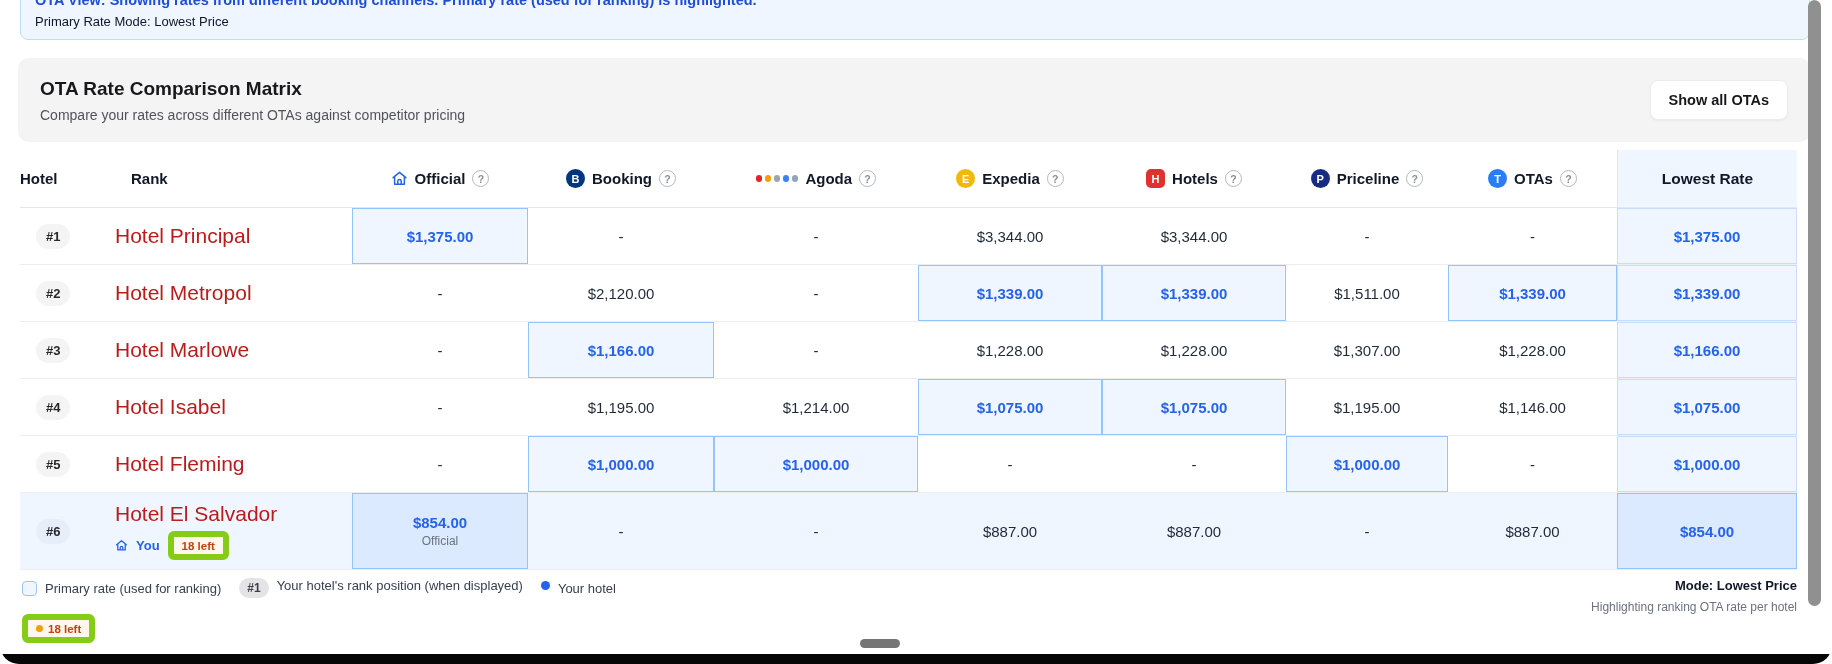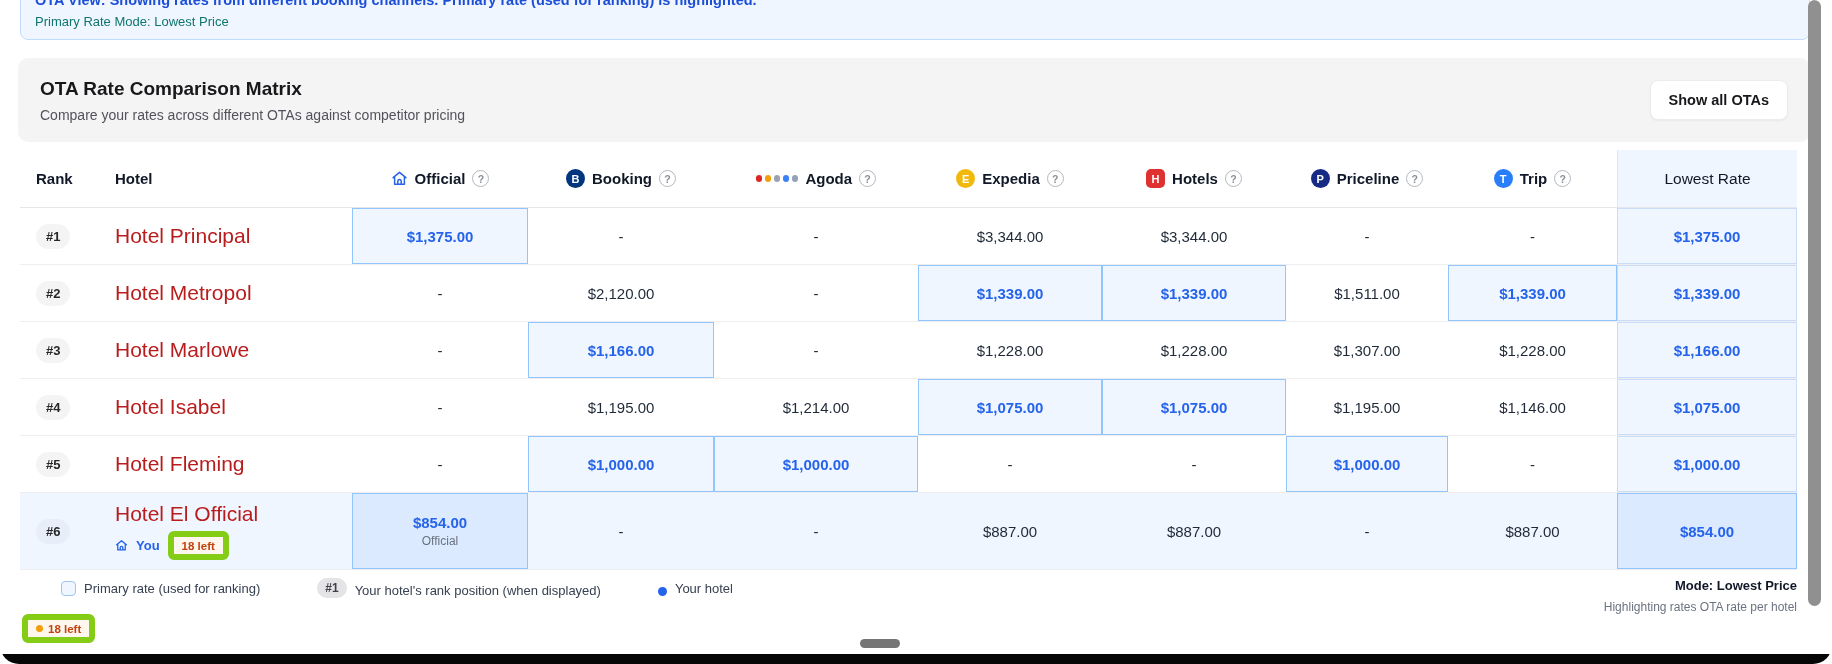--- a/index.html
+++ b/index.html
@@ -9,21 +9,21 @@
     font-family:"Liberation Sans","DejaVu Sans",sans-serif; color:#18181b;border-radius:19px;
   }
 
   
   .banner {
     position:absolute; left:20px; right:22px; top:-18px;
     background:#eff6ff; border:1px solid #bfdbfe; border-radius:8px;
     padding:8px 14px 10px;
   }
   .banner-line1 { color:#1d4ed8; font-weight:700; font-size:14.5px; line-height:18px; }
-  .banner-line2 { color:#0f766e; font-size:13px; margin-top:5px; }
+  .banner-line2 { color:#0f172a; font-size:13px; margin-top:5px; }
 
   
   .card-header {
     position:absolute; left:18px; right:22px; top:58px; height:84px;
     background:#f4f4f5; border-radius:10px;
     display:flex; align-items:center; justify-content:space-between; padding:0 22px;gap:10px;
   }
   .ch-title { font-size:19px; font-weight:700; color:#18181b; }
   .ch-sub { font-size:14px; color:#52525b; margin-top:7px; }
   .show-all-btn {
@@ -72,39 +72,39 @@
     font-size:13px; font-weight:600; color:#27272a;
   }
   .you-row .rank-pill { background:#e8eef9; }
   .hotel-name { font-size:21px; font-weight:400; color:#b91c1c; }
   .price { font-size:15px; color:#1f2937; }
 
   .hl { background:#eff6ff; border:1px solid #93c5fd; color:#2563eb; font-weight:700; }
   .hl-strong { background:#dbeafe; border:1px solid #93c5fd; color:#2563eb; font-weight:700; flex-direction:column; gap:3px; }
   .hl-strong .sub { font-size:12px; color:#6b7280; font-weight:400; }
 
-  .lowest-hd { background:#eff6ff; border-left:1px solid #e4e4e7; font-weight:400; font-size:15.5px; }
+  .lowest-hd { background:#eff6ff; border-left:1px solid #e4e4e7; font-weight:700; font-size:15.5px; }
   .lowest-cell { background:#eff6ff; border:1px solid #c9dcf8; color:#2563eb; font-weight:700; }
   .lowest-cell.strong { background:#dbeafe; border:1px solid #93c5fd; }
 
   .you-line { display:flex; align-items:center; gap:8px; margin-top:5px; }
   .you-label { color:#2563eb; font-size:13px; font-weight:700; }
   .left-badge {
     background:#fff7ed; border:6px solid #84cc16; color:#c2410c;
     font-size:11.5px; font-weight:600; padding:2.5px 8px; border-radius:6px;
     display:inline-flex; align-items:center; gap:5px;
   }
   .amber-dot { width:7px; height:7px; border-radius:50%; background:#f59e0b; display:inline-block; }
 
   
   .legend {
     position:absolute; left:22px; top:578px; display:flex; align-items:center; gap:18px;
     font-size:13px; color:#374151;
   }
-  .lg-item { display:flex; align-items:flex-end; gap:8px;margin-left:39px; }
+  .lg-item { display:flex; align-items:flex-start; gap:8px; }
   .lg-square { width:15px; height:15px; background:#eff6ff; border:1.5px solid #9ec5f2; border-radius:4px; }
   .lg-pill { background:#e4e4e7; border-radius:999px; padding:3px 8px; font-size:12px; font-weight:600; color:#3f3f46; }
   .lg-dot { width:9px; height:9px; border-radius:50%; background:#2563eb; }
   .legend2 { position:absolute; left:22px; top:614px; }
 
   .footer-right { position:absolute; right:35px; top:578px; text-align:right; }
   .fr-mode { font-size:13px; font-weight:700; color:#111827; }
   .fr-sub { font-size:12px; color:#6b7280; margin-top:7px; }
 
   .drag-handle { position:absolute; left:860px; top:639px; width:40px; height:9px; background:#757575; border-radius:5px; cursor:grab; }
@@ -125,22 +125,22 @@
     <div>
       <div class="ch-title">OTA Rate Comparison Matrix</div>
       <div class="ch-sub">Compare your rates across different OTAs against competitor pricing</div>
     </div>
     <button class="show-all-btn">Show all OTAs</button>
   </div>
 
   <div class="matrix">
 
     <div class="thead">
+      <div class="cell hcell left hotel-hd">Hotel</div>
       <div class="cell hcell left rank-hd">Rank</div>
-      <div class="cell hcell left hotel-hd">Hotel</div>
 
       <div class="cell hcell">
         <svg width="17" height="17" viewBox="0 0 16 16">
             <path d="M2 7.2 L8 2.2 L14 7.2 M3.4 6.4 V13.4 H12.6 V6.4 M6.4 13.4 V10.6 a1.6 1.6 0 0 1 3.2 0 V13.4" fill="none" stroke="#2563eb" stroke-width="1.4" stroke-linecap="round" stroke-linejoin="round"></path>
           </svg>
         <span>Official</span>
         <span class="help">?</span>
       </div>
 
       <div class="cell hcell">
@@ -174,21 +174,21 @@
       </div>
 
       <div class="cell hcell">
         <span class="oicon ic-priceline">P</span>
         <span>Priceline</span>
         <span class="help">?</span>
       </div>
 
       <div class="cell hcell">
         <span class="oicon ic-trip">T</span>
-        <span>Trip</span>
+        <span>OTAs</span>
         <span class="help">?</span>
       </div>
 
       <div class="cell hcell lowest-hd">Lowest Rate</div>
     </div>
 
     <div class="trow">
       <div class="cell rank-cell">
           <span class="rank-pill">#1</span>
         </div>
@@ -271,21 +271,21 @@
       <div class="cell price hl">$1,000.00</div>
       <div class="cell price">-</div>
       <div class="cell price lowest-cell">$1,000.00</div>
     </div>
 
     <div class="trow you-row">
       <div class="cell rank-cell">
           <span class="rank-pill">#6</span>
         </div>
       <div class="cell hotel-cell" style="flex-direction:column; align-items:flex-start; justify-content:center;">
-        <span class="hotel-name">Hotel El Official</span>
+        <span class="hotel-name">Hotel El Salvador</span>
         <span class="you-line">
           <svg width="13" height="13" viewBox="0 0 16 16">
               <path d="M2 7.2 L8 2.2 L14 7.2 M3.4 6.4 V13.4 H12.6 V6.4 M6.4 13.4 V10.6 a1.6 1.6 0 0 1 3.2 0 V13.4" fill="none" stroke="#2563eb" stroke-width="1.6" stroke-linecap="round" stroke-linejoin="round"></path>
             </svg>
           <span class="you-label">You</span>
           <span class="left-badge">18 left</span>
         </span>
       </div>
       <div class="cell price hl-strong">
         <div>$854.00</div>
@@ -318,19 +318,19 @@
 
   <div class="legend2">
     <span class="left-badge">
       <span class="amber-dot"></span>
       <span>18 left</span>
     </span>
   </div>
 
   <div class="footer-right">
     <div class="fr-mode">Mode: Lowest Price</div>
-    <div class="fr-sub">Highlighting rates OTA rate per hotel</div>
+    <div class="fr-sub">Highlighting ranking OTA rate per hotel</div>
   </div>
 
   <div class="drag-handle"></div>
   <div class="v-scrollbar"></div>
   <div class="bottom-bar"></div>
 </div>
 
 </body></html>

